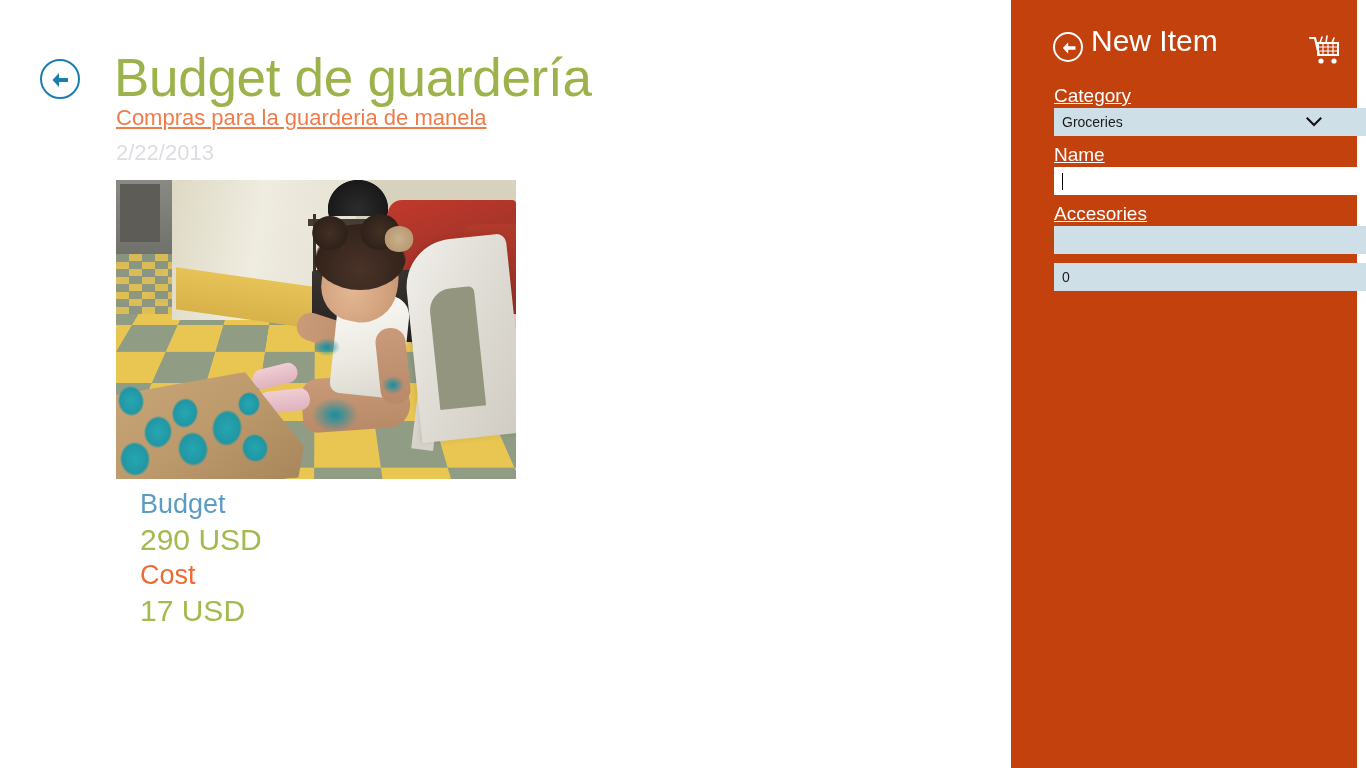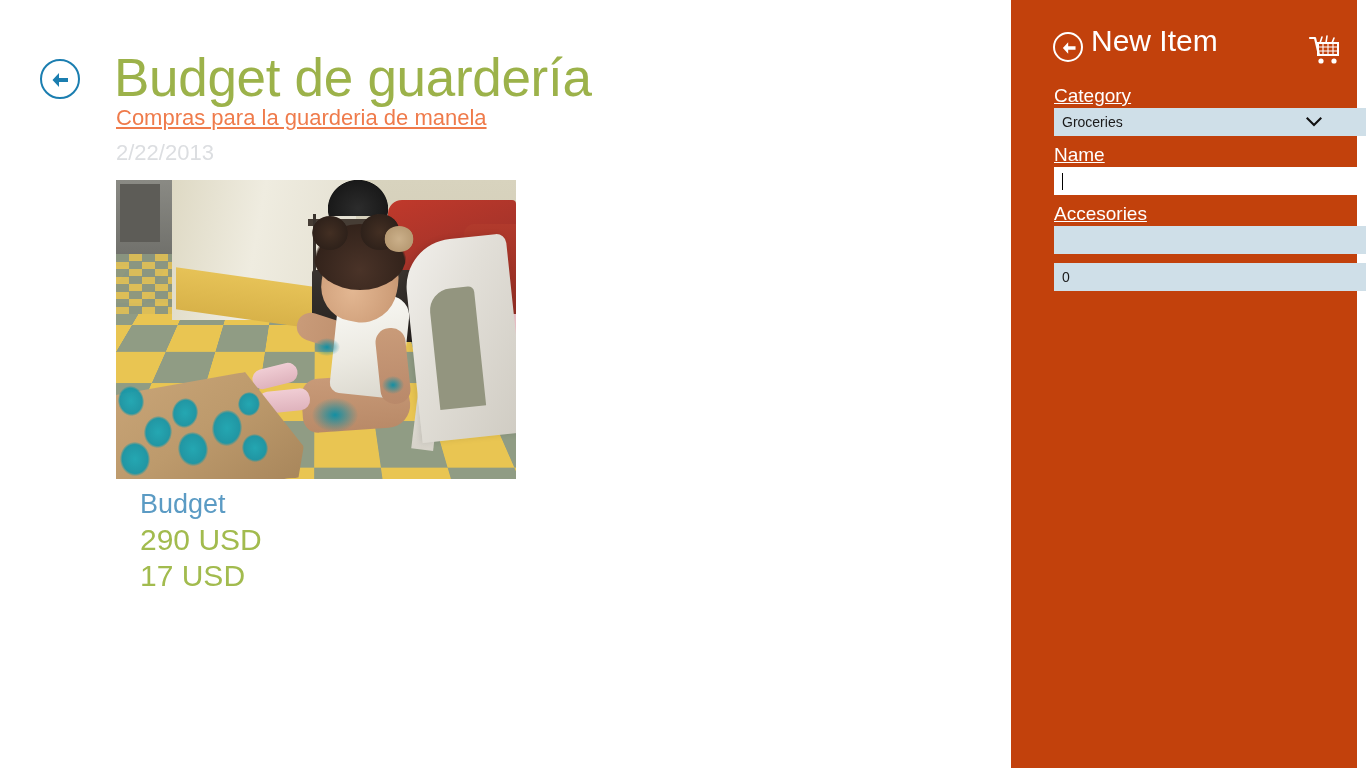--- a/index.html
+++ b/index.html
@@ -379,20 +379,21 @@
       <div class="ph hand" style="left:56px;top:218px;width:26px;height:30px;transform:rotate(14deg);"></div>
       <div class="ph hand" style="left:62px;top:252px;width:30px;height:34px;transform:rotate(-8deg);"></div>
       <div class="ph hand" style="left:96px;top:230px;width:30px;height:36px;transform:rotate(6deg);"></div>
       <div class="ph hand" style="left:126px;top:254px;width:26px;height:28px;transform:rotate(-12deg);"></div>
       <div class="ph hand" style="left:122px;top:212px;width:22px;height:24px;transform:rotate(4deg);"></div>
     </div>
 
     <div id="totals">
       <div class="tot-label" id="budget-label">Budget</div>
       <div class="tot-value">290 USD</div>
+      <div class="tot-label" id="cost-label">Cost</div>
       <div class="tot-value">17 USD</div>
     </div>
 
   </div>
 
   <div id="panel">
 
     <div id="panel-header">
       <div id="panel-back">
         <svg width="18" height="18" viewBox="0 0 22 22">

